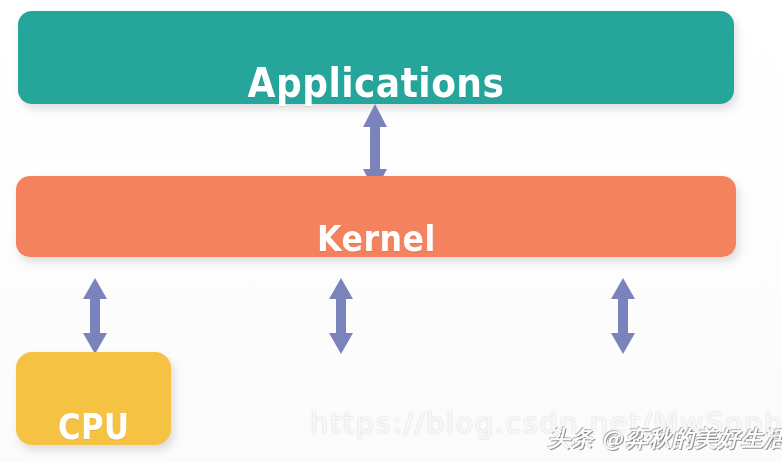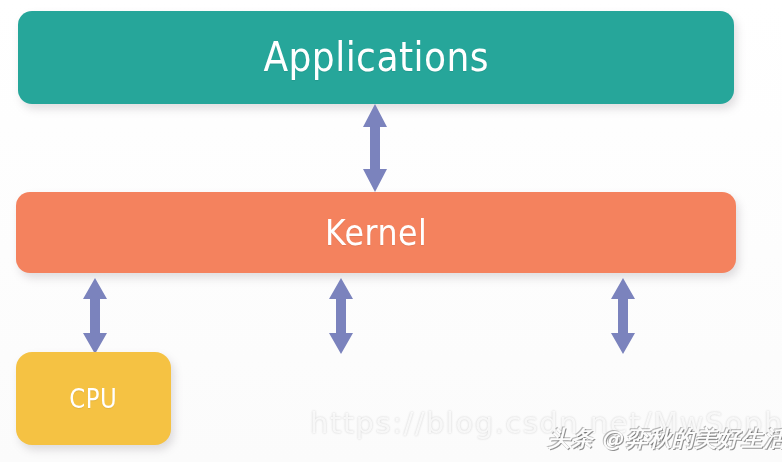--- a/index.html
+++ b/index.html
@@ -18,60 +18,60 @@
     width: 782px;
     height: 462px;
     background: linear-gradient(180deg, #ffffff 0%, #fdfdfd 55%, #fbfbfb 100%);
     overflow: hidden;
   }
 
   
   .node {
     position: absolute;
     display: flex;
-    align-items: center;
+    align-items: flex-end;
     justify-content: center;
     box-sizing: border-box;
     border-radius: 14px;
     color: #ffffff;
     text-align: center;
     line-height: 1;
     letter-spacing: 0.5px;
     font-family: "DejaVu Sans", "Liberation Sans", sans-serif;
-    font-weight: 400;
+    font-weight: 700;
     box-shadow: 3px 5px 9px rgba(120,110,120,0.22);
     user-select: none;
   }
   .node-label {
     display: block;
     transform: scaleX(0.88);
     text-shadow: 0 1px 1px rgba(0,0,0,0.08);
   }
 
   #node-applications {
     left: 18px;
     top: 11px;
     width: 716px;
     height: 93px;
     background: #26a69a;
     font-size: 41px;
   }
   #node-kernel {
     left: 16px;
-    top: 192px;
+    top: 176px;
     width: 720px;
     height: 81px;
     background: #f4825e;
     font-size: 36px;
   }
   .node-leaf {
     top: 352px;
     height: 93px;
     background: #f5c243;
-    font-size: 26px;
+    font-size: 35px;
     border-radius: 16px;
   }
   #node-cpu   { left: 16px;  width: 155px; }
   #node-meory { left: 232px; width: 216px; }
   #node-devices { left: 525px; width: 212px; }
 
   
   .arrow {
     position: absolute;
     overflow: visible;

